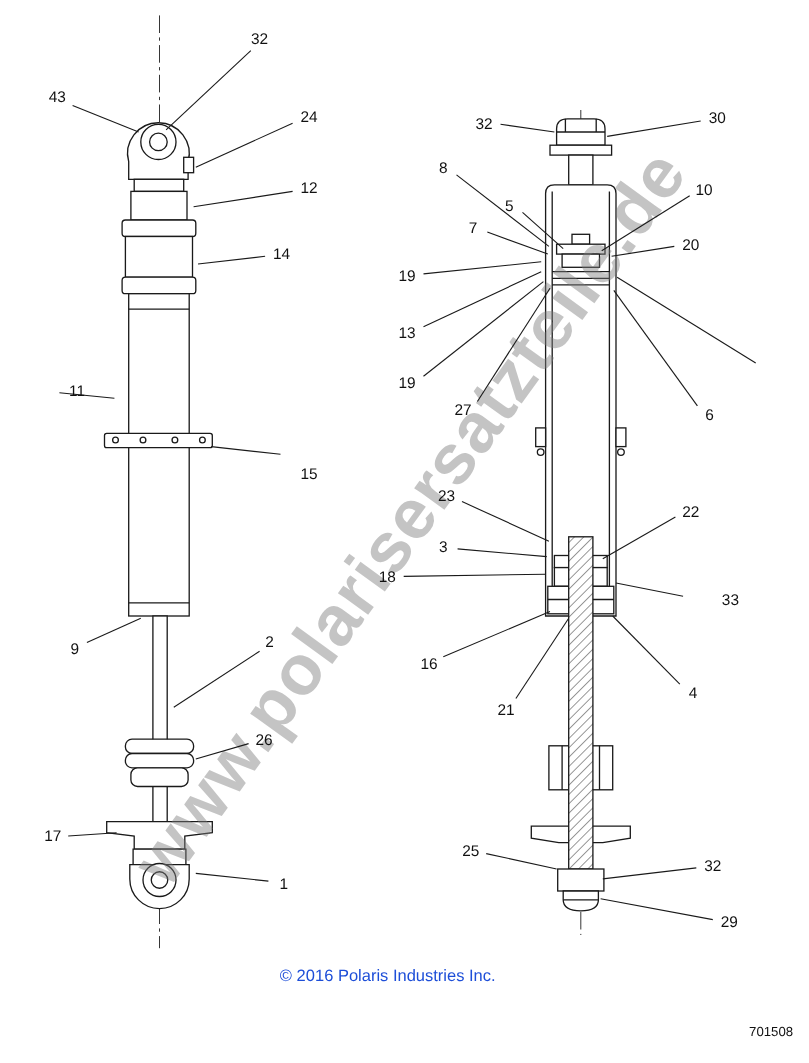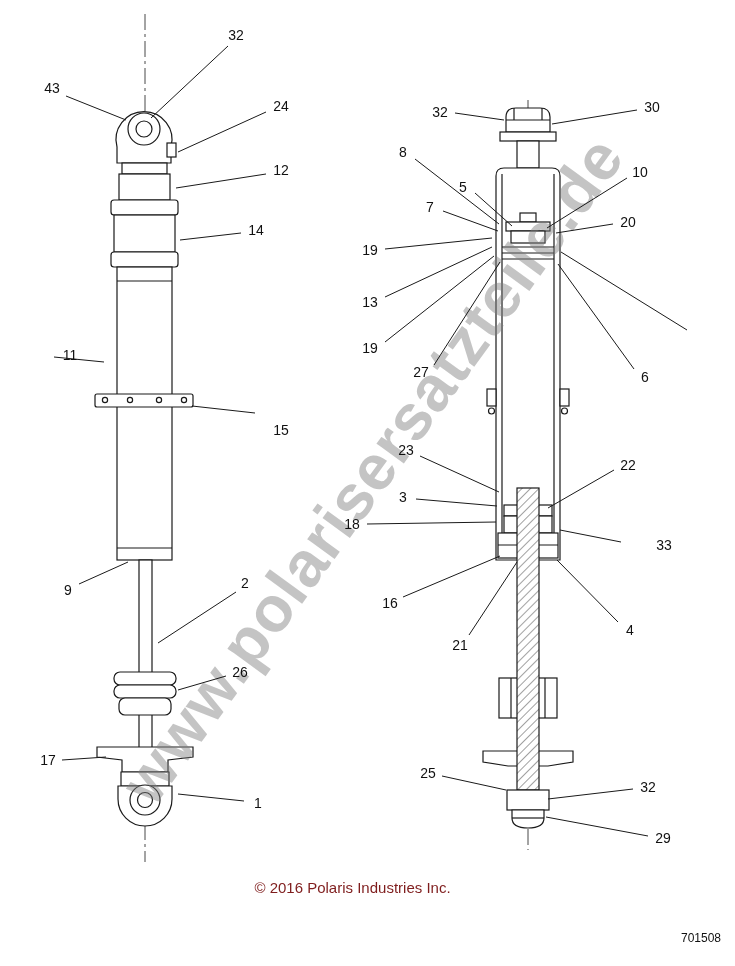--- a/index.html
+++ b/index.html
@@ -19,21 +19,21 @@
   }
   #watermark {
     position:absolute; left:372px; top:470px;
     transform:translate(-50%,-50%) rotate(-54deg);
     font-size:64px; font-weight:bold; letter-spacing:1px;
     color:rgba(125,125,125,0.45); white-space:nowrap;
     pointer-events:none;
   }
   #copyright {
     position:absolute; left:0; right:30px; top:879px; text-align:center;
-    font-size:15px; color:#7f1d1d;
+    font-size:15px; color:#1d4ed8;
   }
   #part-number {
     position:absolute; right:14px; top:931px; font-size:12px; color:#111;
   }
 </style>
 </head>
 <body>
 
 <div id="canvas">
 

